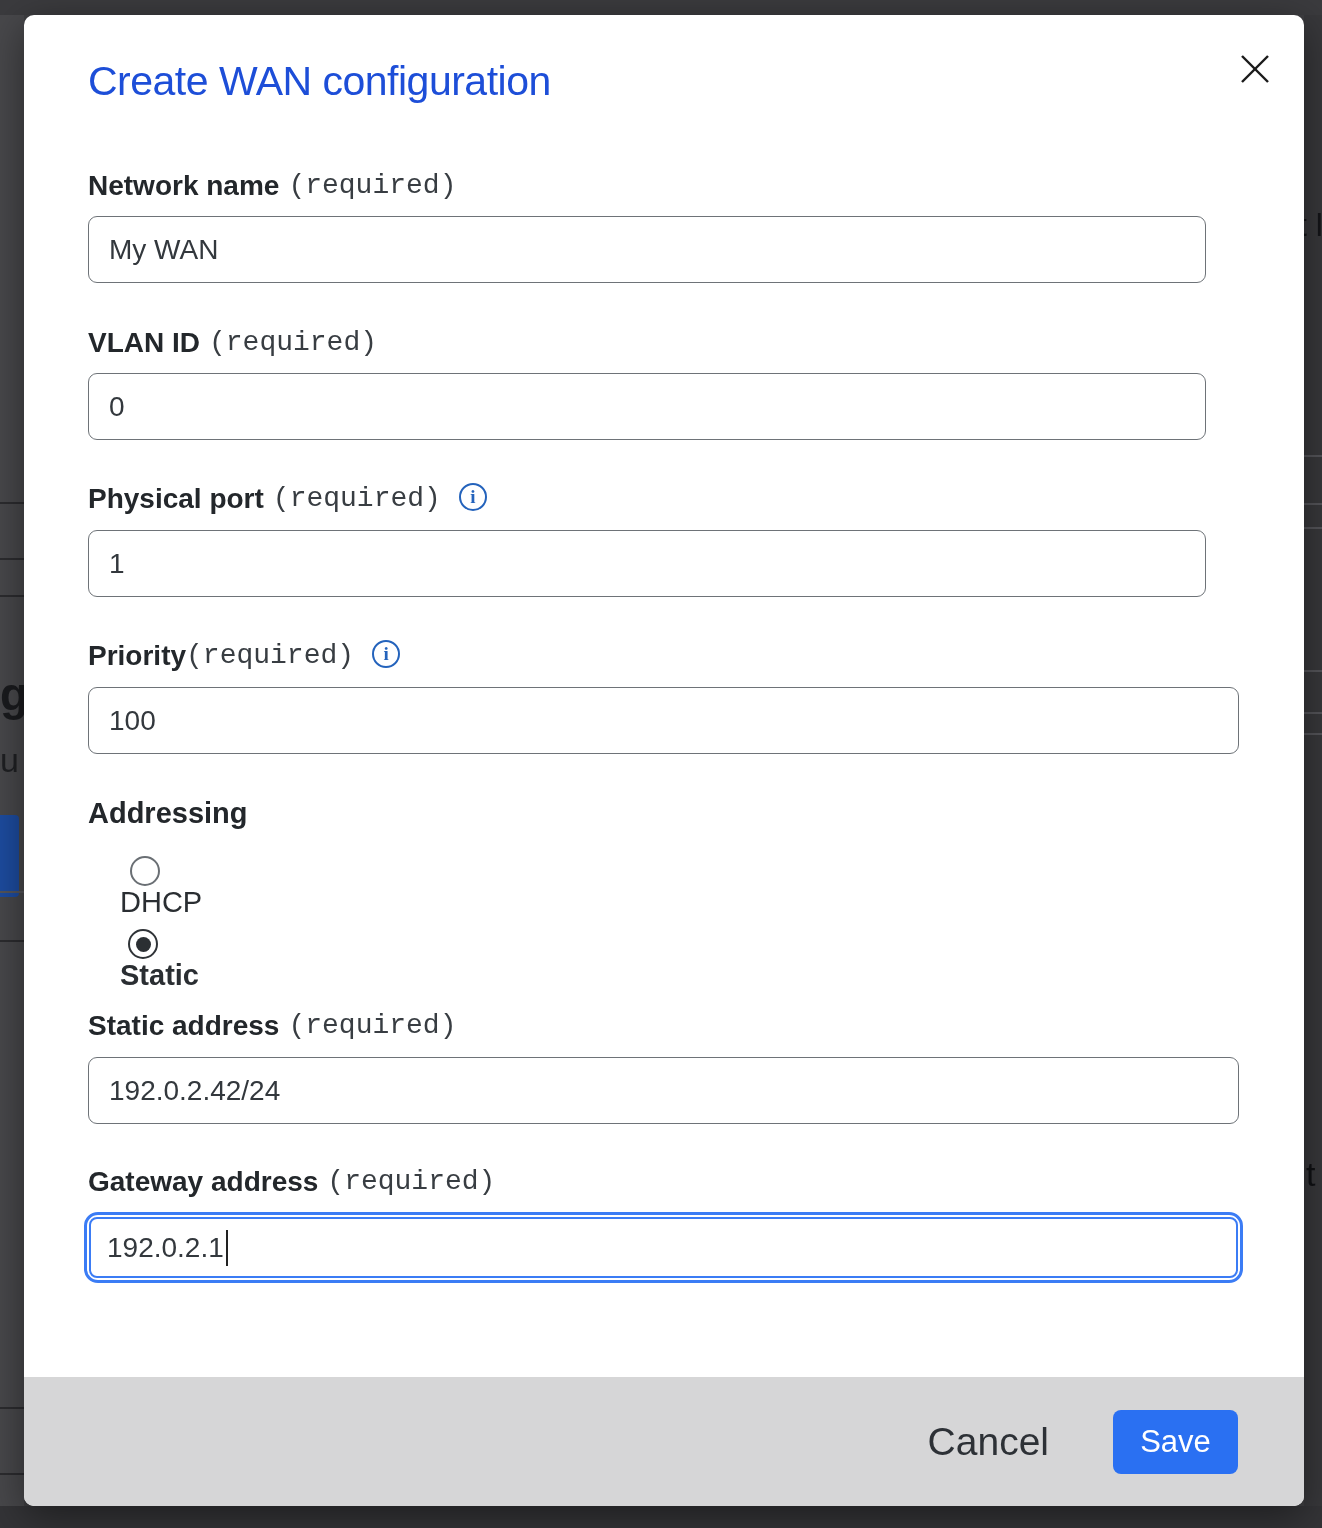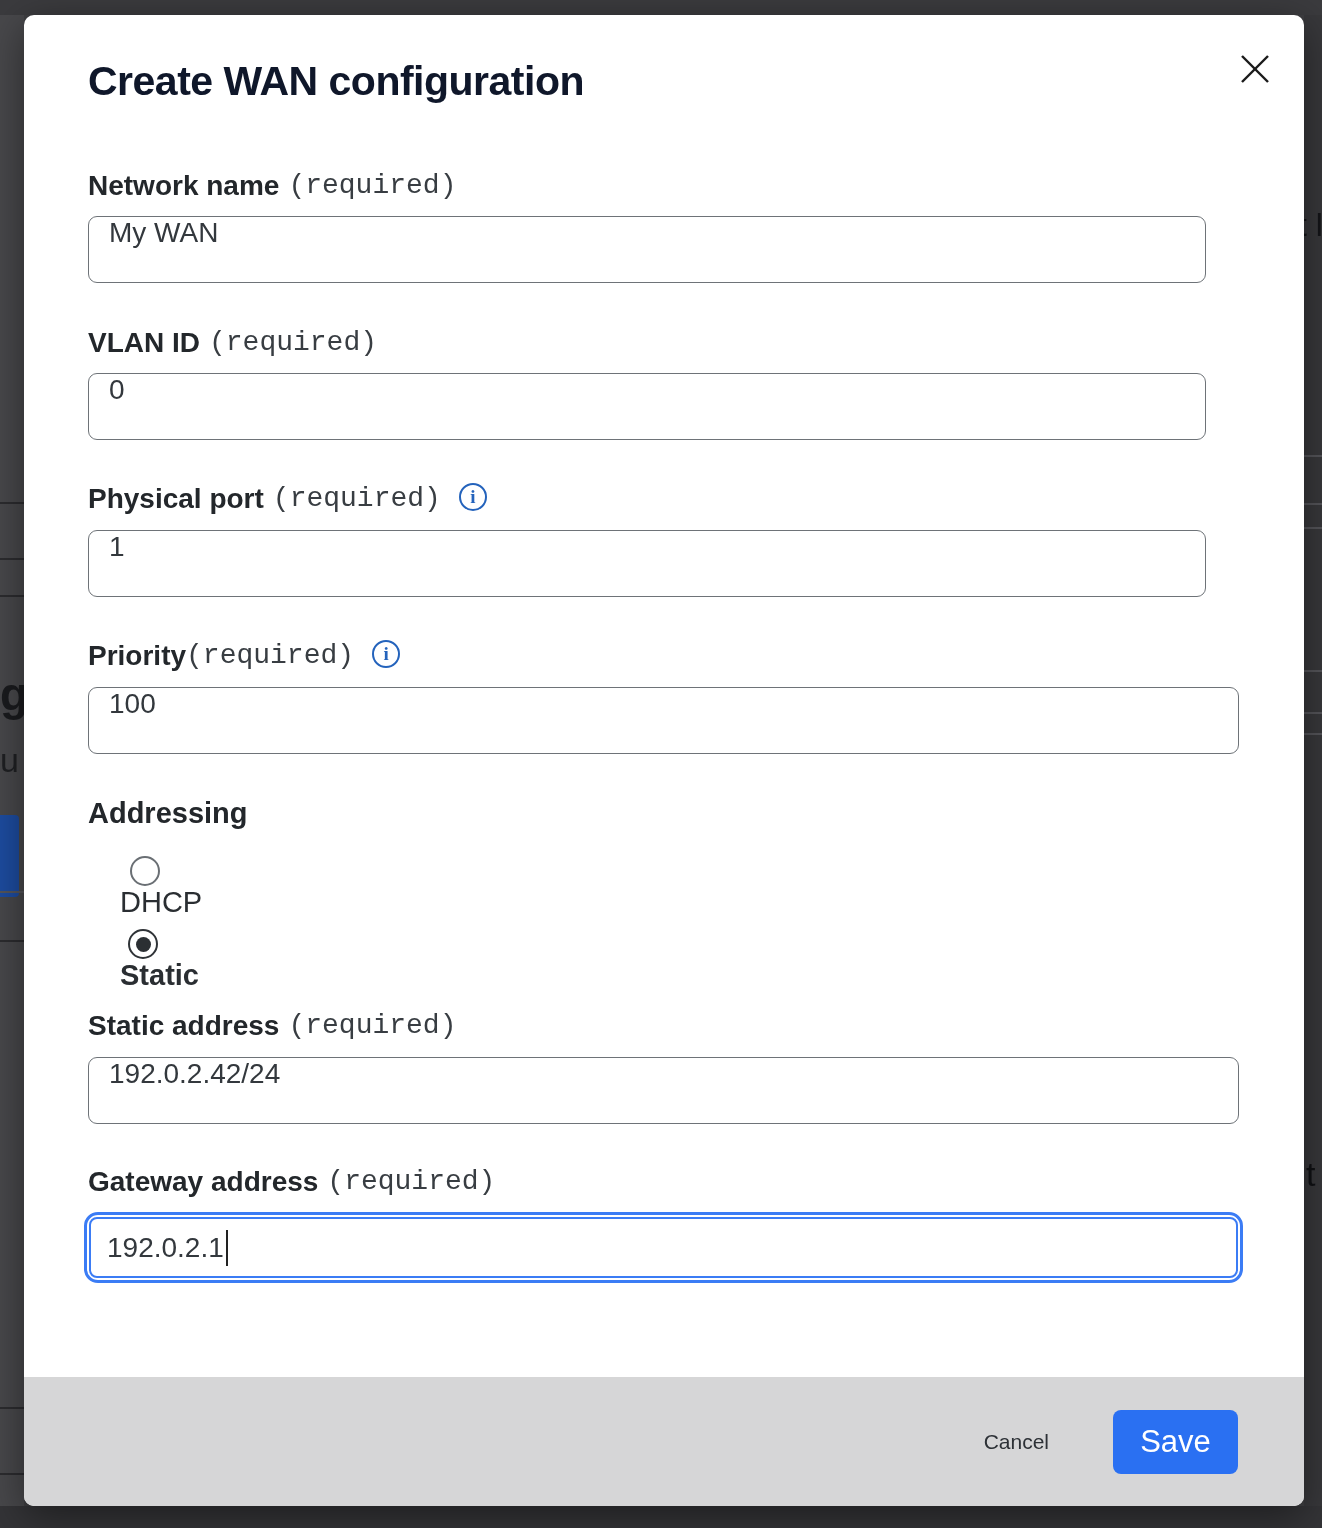--- a/index.html
+++ b/index.html
@@ -28,21 +28,21 @@
 
   
   #modal {
     position:absolute; z-index:2;
     left:24px; top:15px; width:1280px; height:1491px;
     background:#ffffff; border-radius:10px;
     box-shadow:0 10px 40px rgba(0,0,0,0.45);
   }
   #modal-title {
     position:absolute; left:64px; top:43px;
-    font-size:41px; font-weight:700; color:#0f172a; letter-spacing:-0.5px;
+    font-size:41px; font-weight:400; color:#1d4ed8; letter-spacing:-0.5px;
   }
   #close-btn {
     position:absolute; left:1205px; top:28px; width:52px; height:52px;
     background:none; border:none; cursor:pointer;
     display:flex; align-items:center; justify-content:center;
   }
 
   .field-label {
     position:absolute; left:64px;
     font-size:28px; font-weight:700; color:#23272b;
@@ -56,21 +56,21 @@
     border:2.5px solid #2463bc; border-radius:50%;
     color:#2463bc; font-size:19px; font-weight:700;
     display:inline-flex; align-items:center; justify-content:center;
     font-family:"Liberation Serif","DejaVu Serif",serif;
     cursor:pointer; flex:0 0 auto;
   }
 
   .text-input {
     position:absolute; left:64px; height:67px;
     border:1.5px solid #6e7378; border-radius:9px;
-    background:#fff; display:flex; 
+    background:#fff; display:flex; align-items:center;
     padding-left:20px; font-size:28px; color:#33383d;
     cursor:text;
   }
   .w-narrow { width:1118px; }
   .w-wide   { width:1151px; }
 
   
   #gateway-wrap {
     position:absolute; left:60px; top:1197px; width:1159px; height:71px;
     border:3px solid #3b7cf5; border-radius:14px; background:#fff;
@@ -99,21 +99,21 @@
 
   
   #footer {
     position:absolute; left:0; top:1362px; width:1280px; height:129px;
     background:#d6d6d7; border-radius:0 0 10px 10px;
     display:flex; align-items:center; justify-content:flex-end;
     padding-right:66px;
   }
   #cancel-btn {
     background:none; border:none; cursor:pointer;
-    font-family:inherit; font-size:21px; color:#2d3136;
+    font-family:inherit; font-size:39px; color:#2d3136;
     margin-right:50px; padding:10px 14px;
   }
   #save-btn {
     width:125px; height:64px; border:none; border-radius:8px;
     background:#2a70f2; color:#ffffff; font-family:inherit;
     font-size:31px; cursor:pointer;
   }
 </style>
 </head>
 <body>

